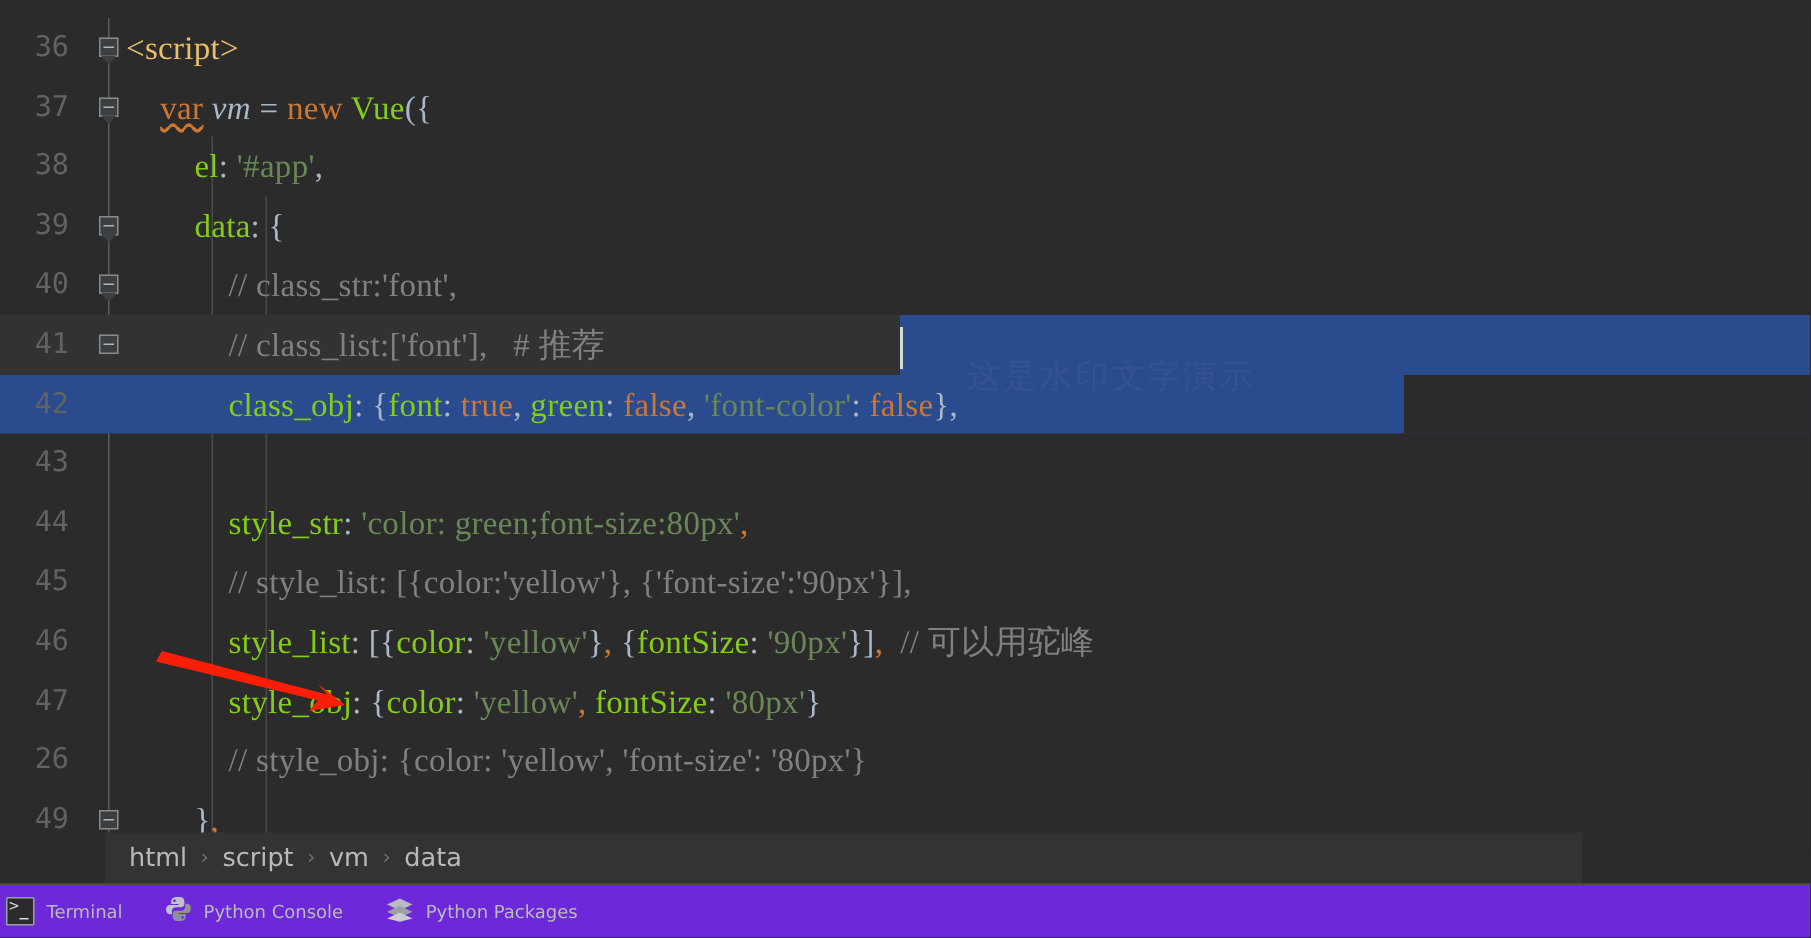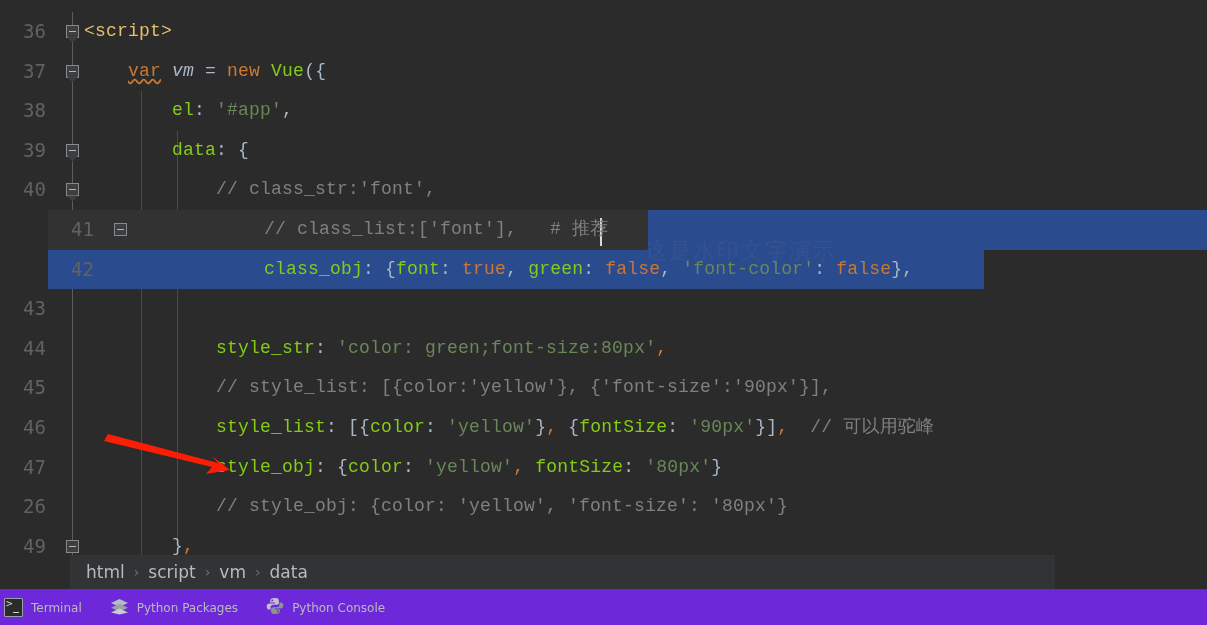--- a/index.html
+++ b/index.html
@@ -30,21 +30,21 @@
     background: #2b2b2b;
     overflow: hidden;
   }
 
   .code-row {
     position: relative;
     height: 39.6px;
     line-height: 39.6px;
     white-space: pre;
   }
-  .code-row.sel-row { background: #2a4b8d; margin-left: 48px; }
+  .code-row.sel-row { background: #2a4b8d; }
 
   
   .gutter-num {
     position: absolute;
     left: 0; top: 0;
     width: 46px;
     text-align: right;
     color: #626262;
     font-size: 19px;
     font-family: "DejaVu Sans Mono", monospace;
@@ -98,22 +98,22 @@
   .indent-guide {
     position: absolute;
     width: 1px;
     background: #4a4a4a;
   }
 
   .code-text {
     position: absolute;
     left: 84px;
     top: 0;
-    font-size: 18px;
-    font-family: Liberation Mono, monospace;
+    font-size: 22px;
+    font-family: Liberation Serif, serif;
     letter-spacing: 0.2px;
     color: #a9b7c6;
     white-space: pre;
   }
 
   
   .t-tag      { color: #e8bf6a; }
   .t-kw       { color: #cc7832; }
   .t-var-def  { color: #a9b7c6; font-style: italic; }
   .t-prop     { color: #84cc16; }
@@ -289,31 +289,20 @@
         <span class="bc-sep">›</span>
         <span class="bc-item">data</span>
       </div>
   </div>
 
   <div class="statusbar">
 
     <div class="sb-item">
       <span class="icon-terminal"></span>
       <span class="sb-label">Terminal</span>
-    </div>
-
-    <div class="sb-item">
-      <span class="icon-packages">
-        <svg width="19" height="17" viewBox="0 0 19 17">
-          <polygon points="9.5,1 18,5 9.5,9 1,5" fill="#b8bcc0"></polygon>
-          <polygon points="9.5,5.8 18,9.8 9.5,13.8 1,9.8" fill="#9ba0a5"></polygon>
-          <polygon points="9.5,10.4 18,14.4 9.5,16.5 1,14.4" fill="#c9cdd1"></polygon>
-        </svg>
-      </span>
-      <span class="sb-label">Python Packages</span>
     </div>
 
     <div class="sb-item">
       <span class="icon-pyconsole">
         <svg width="18" height="18" viewBox="0 0 18 18">
           <path d="M8.6 1 C5.4 1 4.2 2.1 4.2 3.7 L4.2 5.6 L9 5.6 L9 6.4 L3.3 6.4
                    C1.6 6.4 0.7 7.6 0.7 9.4 C0.7 11.3 1.6 12.5 3.3 12.5 L4.6 12.5
                    L4.6 10.5 C4.6 8.8 5.8 7.8 7.4 7.8 L10.6 7.8 C11.9 7.8 12.9 7 12.9 5.7
                    L12.9 3.7 C12.9 2.2 11.8 1 10 1 Z M6.3 2.6 C6.8 2.6 7.2 3 7.2 3.5
                    C7.2 4 6.8 4.4 6.3 4.4 C5.8 4.4 5.4 4 5.4 3.5 C5.4 3 5.8 2.6 6.3 2.6 Z" fill="#bfc3c7"></path>
@@ -321,14 +310,25 @@
                    L14.7 11.6 C16.4 11.6 17.3 10.4 17.3 8.6 C17.3 6.7 16.4 5.5 14.7 5.5
                    L13.4 5.5 L13.4 7.5 C13.4 9.2 12.2 10.2 10.6 10.2 L7.4 10.2
                    C6.1 10.2 5.1 11 5.1 12.3 L5.1 14.3 C5.1 15.8 6.2 17 8 17 Z
                    M11.7 15.4 C11.2 15.4 10.8 15 10.8 14.5 C10.8 14 11.2 13.6 11.7 13.6
                    C12.2 13.6 12.6 14 12.6 14.5 C12.6 15 12.2 15.4 11.7 15.4 Z" fill="#8e9397"></path>
         </svg>
       </span>
       <span class="sb-label">Python Console</span>
     </div>
 
+    <div class="sb-item">
+      <span class="icon-packages">
+        <svg width="19" height="17" viewBox="0 0 19 17">
+          <polygon points="9.5,1 18,5 9.5,9 1,5" fill="#b8bcc0"></polygon>
+          <polygon points="9.5,5.8 18,9.8 9.5,13.8 1,9.8" fill="#9ba0a5"></polygon>
+          <polygon points="9.5,10.4 18,14.4 9.5,16.5 1,14.4" fill="#c9cdd1"></polygon>
+        </svg>
+      </span>
+      <span class="sb-label">Python Packages</span>
+    </div>
+
   </div>
 </div>
 
 </body></html>

